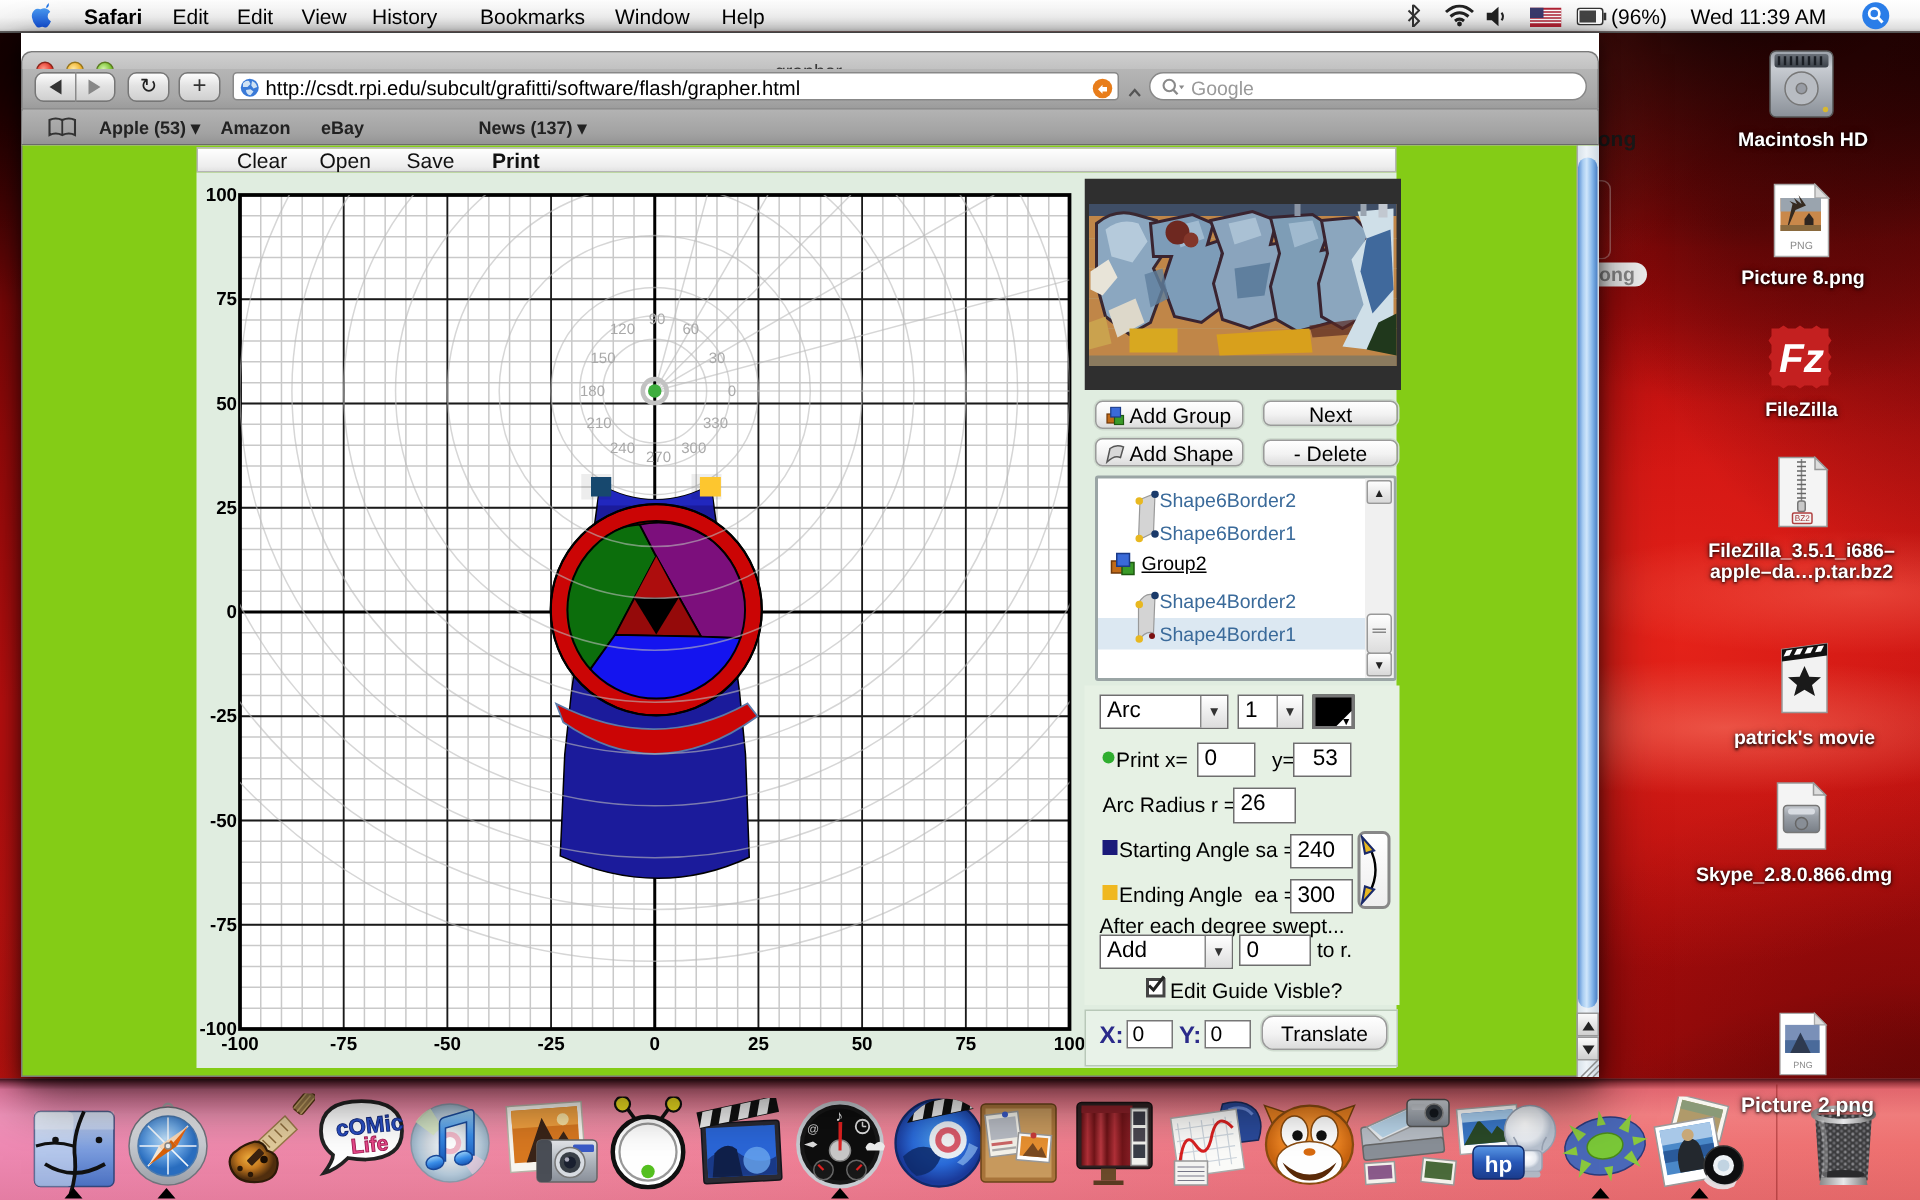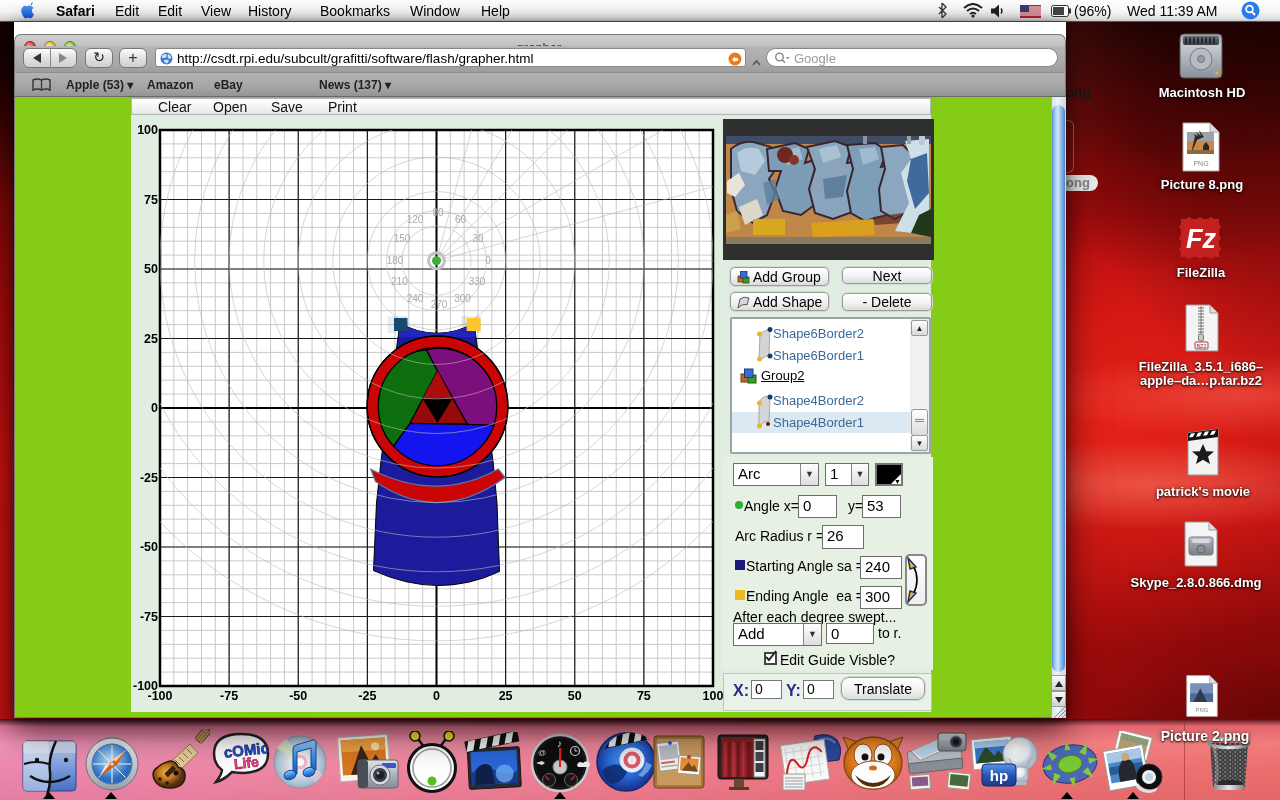--- a/index.html
+++ b/index.html
@@ -765,21 +765,21 @@
     <span style="position:absolute; left:199px; top:5px;">eBay</span>
     <span style="position:absolute; left:246px; top:16px;margin-top:28px;">Yahoo!</span>
     <span style="position:absolute; left:304px; top:5px;">News (137) ▾</span>
   </div>
   <div id="content">
     <div id="flash">
       <div id="fmenubar">
         <span style="position:absolute; left:26px; top:0px;">Clear</span>
         <span style="position:absolute; left:81px; top:0px;">Open</span>
         <span style="position:absolute; left:139px; top:0px;">Save</span>
-        <span style="position:absolute; left:196px; top:0px;">Print</span>
+        <span style="position:absolute; left:196px; top:0px;font-weight:bold;">Print</span>
       </div>
       <div id="fstage">
 
         <svg id="graph" width="600" height="597" style="position:absolute; left:0; top:0;" viewBox="0 0 600 597">
 <defs>
               <clipPath id="gc">
                 <rect x="29" y="15" width="553" height="556"></rect>
               </clipPath>
             </defs>
 <rect x="29" y="15" width="553" height="556" fill="#ffffff"></rect>
@@ -960,24 +960,24 @@
         </div>
         <div class="finput" style="left:694px; top:348px; width:44px; height:23px;">1
           <div style="position:absolute; right:0px; top:0px; width:17px; height:21px; background:linear-gradient(#fff,#ddd); border-left:1px solid #888; text-align:center; font-size:9px; color:#333; line-height:20px;">▼</div>
         </div>
         <div style="position:absolute; left:744px; top:348px; width:28px; height:23px; border:2px solid #777; background:#000;">
           <div style="position:absolute; right:0; bottom:0; width:0; height:0; border-left:10px solid transparent; border-bottom:10px solid #fff;"></div>
           <div style="position:absolute; right:0px; bottom:-1px; font-size:7px; color:#000;">▼</div>
         </div>
 
         <div style="position:absolute; left:604px; top:386px; width:8px; height:8px; border-radius:50%; background:#2fae2f;"></div>
-        <div class="flabel" style="left:613px; top:383px;">Angle x=</div>
+        <div class="flabel" style="left:613px; top:383px;">Print x=</div>
         <div class="finput" style="left:667px; top:380px; width:39px; height:23px;">0</div>
         <div class="flabel" style="left:717px; top:383px;">y=</div>
-        <div class="finput" style="left:731px; top:380px; width:39px; height:23px;">53</div>
+        <div class="finput" style="left:731px; top:380px; width:39px; height:23px;text-align:center;">53</div>
 
         <div class="flabel" style="left:604px; top:413px;">Arc Radius r =</div>
         <div class="finput" style="left:691px; top:410px; width:42px; height:24px;">26</div>
 
         <div style="position:absolute; left:604px; top:445px; width:10px; height:10px; background:#1a1a7a;"></div>
         <div class="flabel" style="left:615px; top:443px;">Starting Angle sa =</div>
         <div class="finput" style="left:729px; top:441px; width:42px; height:23px;">240</div>
 
         <div style="position:absolute; left:774px; top:439px; width:22px; height:52px; background:linear-gradient(#fff,#eee); border:2px solid #888; border-radius:5px;">
           <svg width="18" height="48" viewBox="0 0 18 48">

